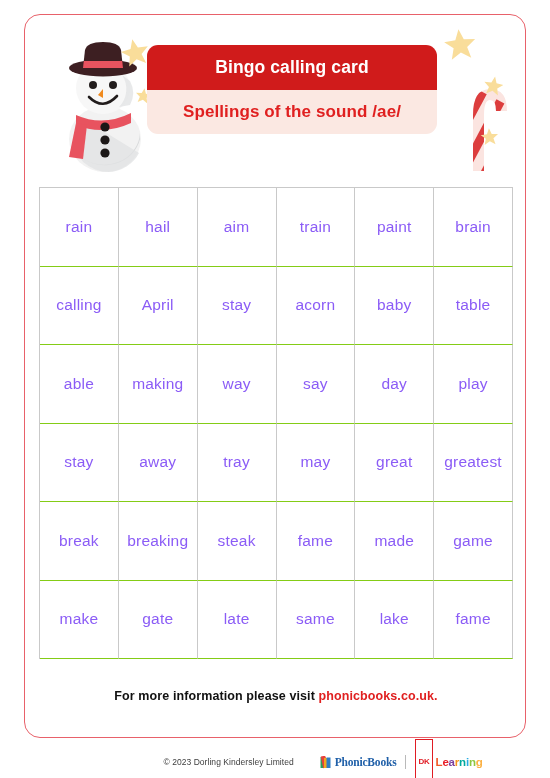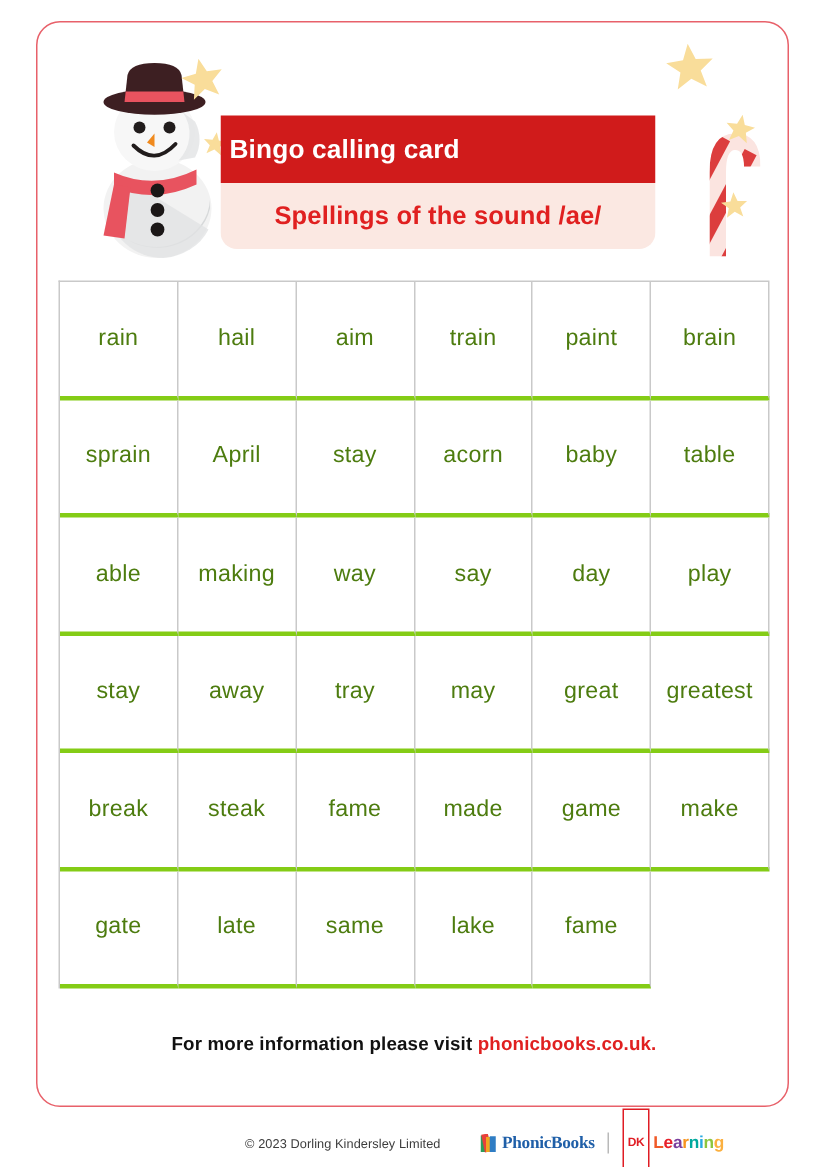--- a/index.html
+++ b/index.html
@@ -43,26 +43,26 @@
     left: 122px;
     top: 30px;
     width: 290px;
     border-radius: 11px;
     overflow: hidden;
     box-shadow: 0 0 0 0 transparent;
   }
   .banner-top {
     background: #d01b1b;
     color: #ffffff;
+    text-align: center;
     font-size: 17.5px;
     font-weight: bold;
     letter-spacing: 0.1px;
     padding: 14px 6px 13px;
     line-height: 1;
-    margin-top: 32px;
   }
   .banner-bottom {
     background: #fbe8e2;
     color: #e02020;
     text-align: center;
     font-size: 17px;
     font-weight: bold;
     letter-spacing: 0.1px;
     padding: 13px 8px 14px;
     line-height: 1;
@@ -86,26 +86,26 @@
     display: grid;
     grid-template-columns: repeat(6, 1fr);
     grid-template-rows: repeat(6, 1fr);
     border-top: 1px solid #c9c9c9;
     border-left: 1px solid #c9c9c9;
     box-sizing: border-box;
     background: #ffffff;
   }
   .cell {
     border-right: 1px solid #c9c9c9;
-    border-bottom: 3px solid #84cc16;
+    border-bottom: 1px solid #84cc16;
     display: flex;
     align-items: center;
     justify-content: center;
     font-size: 15.5px;
-    color: #4d7c0f;
+    color: #8b5cf6;
     letter-spacing: 0.2px;
     box-sizing: border-box;
     overflow: hidden;
     padding: 2px;
   }
 
   
   .footnote {
     position: absolute;
     left: 0;
@@ -259,39 +259,40 @@
     </div>
   </div>
 
   <div class="grid" id="bingo-grid">
       <div class="cell">rain</div>
       <div class="cell">hail</div>
       <div class="cell">aim</div>
       <div class="cell">train</div>
       <div class="cell">paint</div>
       <div class="cell">brain</div>
-      <div class="cell">sprain</div>
+      <div class="cell">calling</div>
       <div class="cell">April</div>
       <div class="cell">stay</div>
       <div class="cell">acorn</div>
       <div class="cell">baby</div>
       <div class="cell">table</div>
       <div class="cell">able</div>
       <div class="cell">making</div>
       <div class="cell">way</div>
       <div class="cell">say</div>
       <div class="cell">day</div>
       <div class="cell">play</div>
       <div class="cell">stay</div>
       <div class="cell">away</div>
       <div class="cell">tray</div>
       <div class="cell">may</div>
       <div class="cell">great</div>
       <div class="cell">greatest</div>
       <div class="cell">break</div>
+      <div class="cell">breaking</div>
       <div class="cell">steak</div>
       <div class="cell">fame</div>
       <div class="cell">made</div>
       <div class="cell">game</div>
       <div class="cell">make</div>
       <div class="cell">gate</div>
       <div class="cell">late</div>
       <div class="cell">same</div>
       <div class="cell">lake</div>
       <div class="cell">fame</div>

